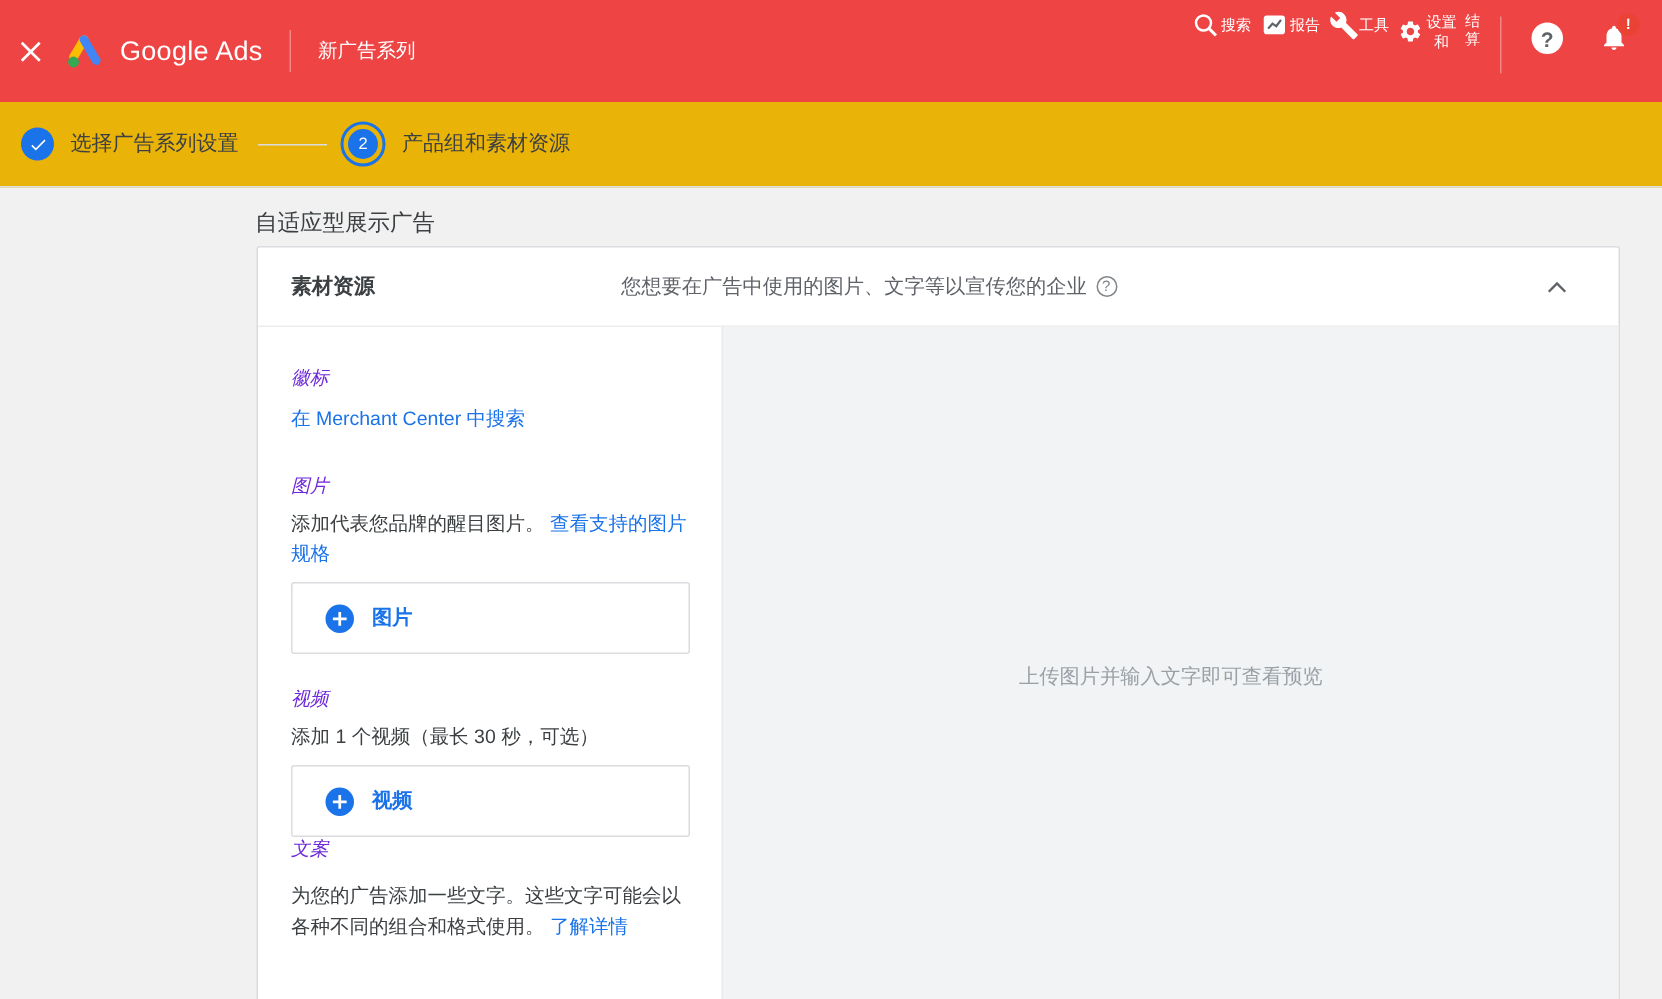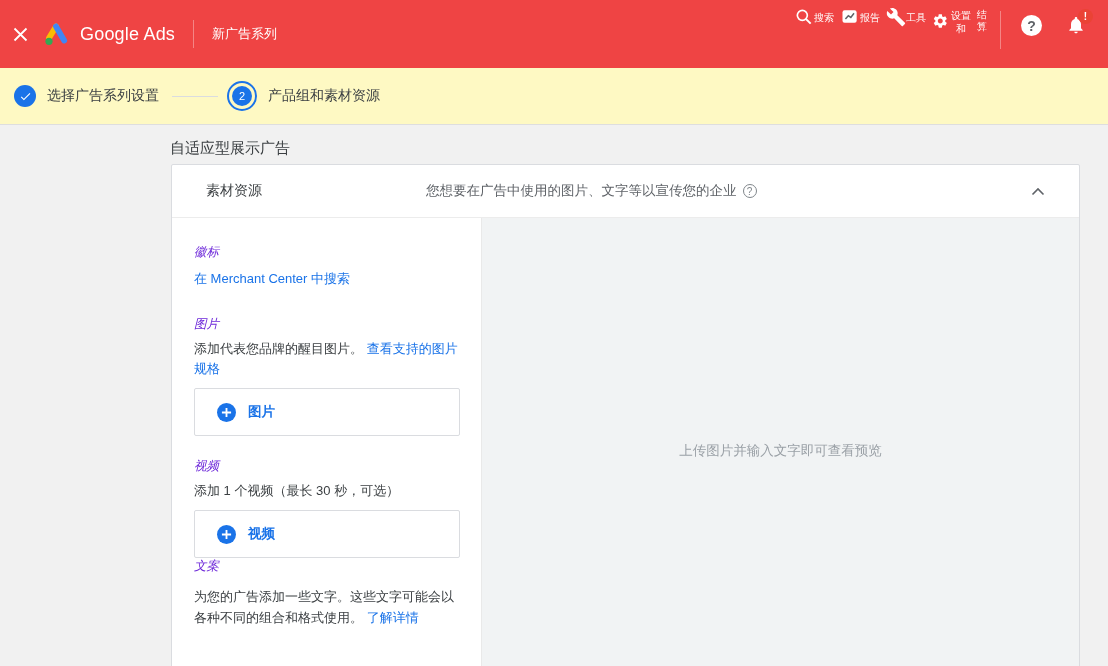--- a/index.html
+++ b/index.html
@@ -25,34 +25,34 @@
   .tb-sep { width:1px; height:38px; background:rgba(255,255,255,.35); margin:4px 10px 0 10px; }
   .help-btn { width:21px; height:21px; border-radius:50%; background:#fff; color:#5f6368;
     display:flex; align-items:center; justify-content:center; font-size:14px; font-weight:bold;
     margin:8px 18px 0 10px; cursor:pointer; }
   .bell-wrap { position:relative; margin:8px 22px 0 6px; cursor:pointer; }
   .badge { position:absolute; top:-6px; right:-7px; min-width:15px; height:15px; border-radius:50%;
     background:#ea4335; color:#fff; font-size:10px; font-weight:bold;
     display:flex; align-items:center; justify-content:center; }
 
   
-  .stepper { height:57px; background:#fef9c3; border-bottom:1px solid #dedede; display:flex; align-items:center; padding-left:14px; }
+  .stepper { height:57px; background:#eab308; border-bottom:1px solid #dedede; display:flex; align-items:center; padding-left:14px; }
   .step-done { width:22px; height:22px; border-radius:50%; background:#1a73e8; display:flex; align-items:center; justify-content:center; flex:none; }
   .step-label { font-size:14px; color:#3c4043; margin-left:11px; }
   .step-connector { width:46px; height:1px; background:#dadce0; margin:0 9px 0 13px; }
   .step-active-outer { width:30px; height:30px; border-radius:50%; border:2px solid #1a73e8; display:flex; align-items:center; justify-content:center; flex:none; }
   .step-active-inner { width:20px; height:20px; border-radius:50%; background:#1a73e8; color:#fff; font-size:11px; display:flex; align-items:center; justify-content:center; }
 
   
   .page-heading { margin:14px 0 0 170px; font-size:15px; color:#3c4043; }
 
   .card { position:absolute; left:171px; top:164px; width:909px; height:520px;
     background:#fff; border:1px solid #dadce0; border-radius:2px; overflow:hidden; }
   .card-header { height:53px; display:flex; align-items:center; border-bottom:1px solid #ececec; }
-  .card-title { margin-left:34px; width:220px; font-size:14px; color:#3c4043; flex:none; }
+  .card-title { margin-left:22px; width:220px; font-size:14px; color:#3c4043; flex:none;font-weight:bold; }
   .card-subtitle { font-size:13.5px; color:#5f6368; display:flex; align-items:center; }
   .info-icon { width:14px; height:14px; border-radius:50%; border:1px solid #80868b; color:#80868b;
     font-size:10px; display:inline-flex; align-items:center; justify-content:center; margin-left:6px; flex:none; }
   .chevron-btn { margin-left:auto; margin-right:34px; cursor:pointer; display:flex; }
 
   .card-body { display:flex; height:calc(100% - 53px); }
   .left-col { width:310px; flex:none; border-right:1px solid #e9e9e9; padding:26px 21px 0 22px; }
   .right-col { flex:1; background:#f1f3f4; display:flex; align-items:center; justify-content:center; }
   .preview-text { color:#9aa0a6; font-size:13.5px; }
 

